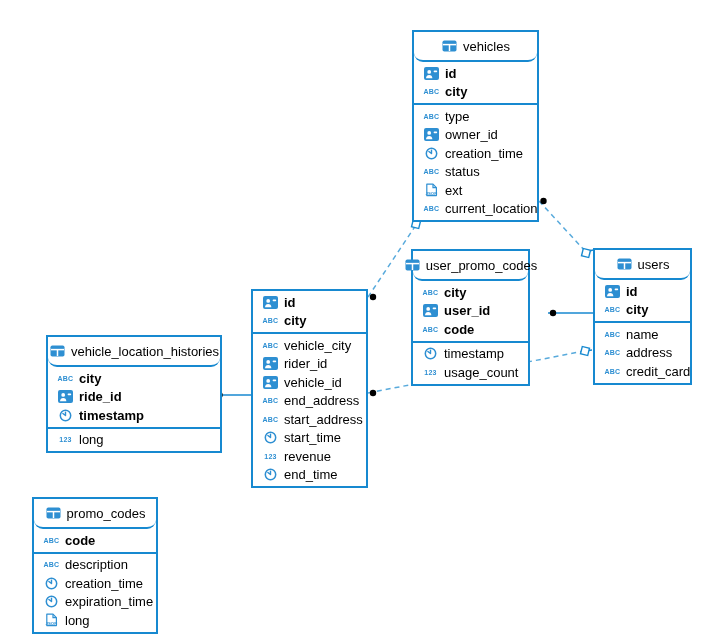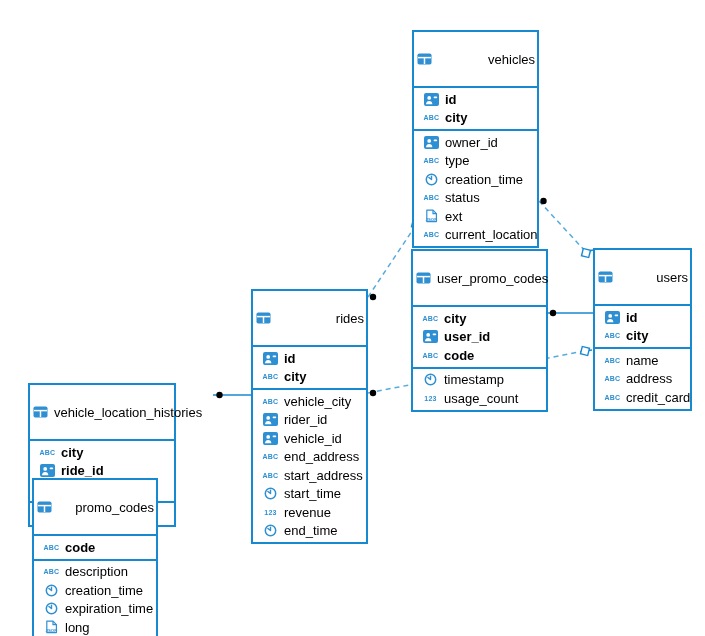--- a/index.html
+++ b/index.html
@@ -1,21 +1,21 @@
 <!DOCTYPE html>
 <html><head>
 <meta charset="utf-8">
 <style>
   html,body{margin:0;padding:0;background:#ffffff;}
   .canvas{position:relative;width:705px;height:636px;background:#fff;
           font-family:"Liberation Sans",sans-serif;overflow:hidden;}
   #conn{position:absolute;left:0;top:0;width:705px;height:636px;pointer-events:none;}
   .tbl{position:absolute;background:#fff;border:2px solid #1789d0;box-sizing:border-box;z-index:2;}
-  .thead{display:flex;align-items:center;justify-content:space-between;gap:5px;height:20px;
-         border-bottom:2px solid #1789d0;font-size:13px;color:#000;padding:17px 2px;white-space:nowrap;}
+  .thead{display:flex;align-items:center;justify-content:center;gap:5px;height:20px;
+         border-bottom:2px solid #1789d0;font-size:13px;color:#000;padding:4px 2px;white-space:nowrap;border-radius:9px;}
   .sec{padding:2px 0;}
   .sec.pk{border-bottom:2px solid #1789d0;}
   .row{display:flex;align-items:center;gap:5px;height:18.5px;padding:0 9px;
        font-size:13px;color:#000;white-space:nowrap;}
   .sec.pk .row{font-weight:700;}
   .ficon{width:17px;min-width:17px;display:flex;align-items:center;justify-content:center;}
   .abclbl{font-size:7px;font-weight:700;letter-spacing:.2px;line-height:1;}
 </style>
 </head>
 <body>
@@ -75,34 +75,34 @@
         <div class="row">
           <span class="ficon">
             <span class="abclbl" style="color:#2e8fd2">ABC</span>
           </span>
           <span>city</span>
         </div>
       </div>
       <div class="sec">
         <div class="row">
           <span class="ficon">
+            <span class="abclbl" style="color:#2e8fd2">ABC</span>
+          </span>
+          <span>type</span>
+        </div>
+        <div class="row">
+          <span class="ficon">
             <svg width="15" height="13" viewBox="0 0 15 13">
               <rect width="15" height="13" rx="2" fill="#2e8fd2"></rect>
               <circle cx="5.2" cy="4.9" r="1.9" fill="#fff"></circle>
               <path d="M2 11.2c0-2.1 1.4-3.3 3.2-3.3s3.2 1.2 3.2 3.3z" fill="#fff"></path>
               <rect x="9.6" y="3.6" width="3.6" height="1.7" rx="0.8" fill="#fff"></rect>
             </svg>
           </span>
           <span>owner_id</span>
-        </div>
-        <div class="row">
-          <span class="ficon">
-            <span class="abclbl" style="color:#2e8fd2">ABC</span>
-          </span>
-          <span>type</span>
         </div>
         <div class="row">
           <span class="ficon">
             <svg width="13" height="13" viewBox="0 0 13 13">
               <circle cx="6.5" cy="6.5" r="5.2" fill="none" stroke="#2e8fd2" stroke-width="1.5"></circle>
               <path d="M6.5 6.5 L6.5 3.1 M6.5 6.5 L3.9 4.5" stroke="#2e8fd2" stroke-width="1.4" stroke-linecap="round" fill="none"></path>
             </svg>
           </span>
           <span>creation_time</span>
         </div>
@@ -123,21 +123,21 @@
           <span>ext</span>
         </div>
         <div class="row">
           <span class="ficon">
             <span class="abclbl" style="color:#2e8fd2">ABC</span>
           </span>
           <span>current_location</span>
         </div>
       </div>
     </div>
-    <div class="tbl" style="left: 411px; top: 249px; width: 137px;">
+    <div class="tbl" style="left: 411px; top: 249px; width: 119px;">
       <div class="thead">
         <span class="ficon">
           <svg width="15" height="12" viewBox="0 0 15 12">
             <rect x="0.5" y="0.5" width="14" height="11" rx="1.8" fill="#2e8fd2"></rect>
             <line x1="1" y1="4.6" x2="14" y2="4.6" stroke="#fff" stroke-width="1.5"></line>
             <line x1="7.5" y1="4.6" x2="7.5" y2="11" stroke="#fff" stroke-width="1.5"></line>
           </svg>
         </span>
         <span>user_promo_codes</span>
       </div>
@@ -229,30 +229,20 @@
         </div>
         <div class="row">
           <span class="ficon">
             <span class="abclbl" style="color:#2e8fd2">ABC</span>
           </span>
           <span>credit_card</span>
         </div>
       </div>
     </div>
     <div class="tbl" style="left: 251px; top: 289px; width: 117px;">
-      <div class="thead">
-        <span class="ficon">
-          <svg width="15" height="12" viewBox="0 0 15 12">
-            <rect x="0.5" y="0.5" width="14" height="11" rx="1.8" fill="#2e8fd2"></rect>
-            <line x1="1" y1="4.6" x2="14" y2="4.6" stroke="#fff" stroke-width="1.5"></line>
-            <line x1="7.5" y1="4.6" x2="7.5" y2="11" stroke="#fff" stroke-width="1.5"></line>
-          </svg>
-        </span>
-        <span>rides</span>
-      </div>
       <div class="sec pk">
         <div class="row">
           <span class="ficon">
             <svg width="15" height="13" viewBox="0 0 15 13">
               <rect width="15" height="13" rx="2" fill="#2e8fd2"></rect>
               <circle cx="5.2" cy="4.9" r="1.9" fill="#fff"></circle>
               <path d="M2 11.2c0-2.1 1.4-3.3 3.2-3.3s3.2 1.2 3.2 3.3z" fill="#fff"></path>
               <rect x="9.6" y="3.6" width="3.6" height="1.7" rx="0.8" fill="#fff"></rect>
             </svg>
           </span>
@@ -325,21 +315,21 @@
           <span class="ficon">
             <svg width="13" height="13" viewBox="0 0 13 13">
               <circle cx="6.5" cy="6.5" r="5.2" fill="none" stroke="#2e8fd2" stroke-width="1.5"></circle>
               <path d="M6.5 6.5 L6.5 3.1 M6.5 6.5 L3.9 4.5" stroke="#2e8fd2" stroke-width="1.4" stroke-linecap="round" fill="none"></path>
             </svg>
           </span>
           <span>end_time</span>
         </div>
       </div>
     </div>
-    <div class="tbl" style="left: 28px; top: 335px; width: 148px; margin-top: 48px;">
+    <div class="tbl" style="left: 46px; top: 335px; width: 176px;">
       <div class="thead">
         <span class="ficon">
           <svg width="15" height="12" viewBox="0 0 15 12">
             <rect x="0.5" y="0.5" width="14" height="11" rx="1.8" fill="#2e8fd2"></rect>
             <line x1="1" y1="4.6" x2="14" y2="4.6" stroke="#fff" stroke-width="1.5"></line>
             <line x1="7.5" y1="4.6" x2="7.5" y2="11" stroke="#fff" stroke-width="1.5"></line>
           </svg>
         </span>
         <span>vehicle_location_histories</span>
       </div>
@@ -373,21 +363,21 @@
       </div>
       <div class="sec">
         <div class="row">
           <span class="ficon">
             <span class="abclbl" style="color:#2e8fd2">123</span>
           </span>
           <span>long</span>
         </div>
       </div>
     </div>
-    <div class="tbl" style="left: 32px; top: 478px; width: 126px;">
+    <div class="tbl" style="left: 32px; top: 497px; width: 126px;">
       <div class="thead">
         <span class="ficon">
           <svg width="15" height="12" viewBox="0 0 15 12">
             <rect x="0.5" y="0.5" width="14" height="11" rx="1.8" fill="#2e8fd2"></rect>
             <line x1="1" y1="4.6" x2="14" y2="4.6" stroke="#fff" stroke-width="1.5"></line>
             <line x1="7.5" y1="4.6" x2="7.5" y2="11" stroke="#fff" stroke-width="1.5"></line>
           </svg>
         </span>
         <span>promo_codes</span>
       </div>

